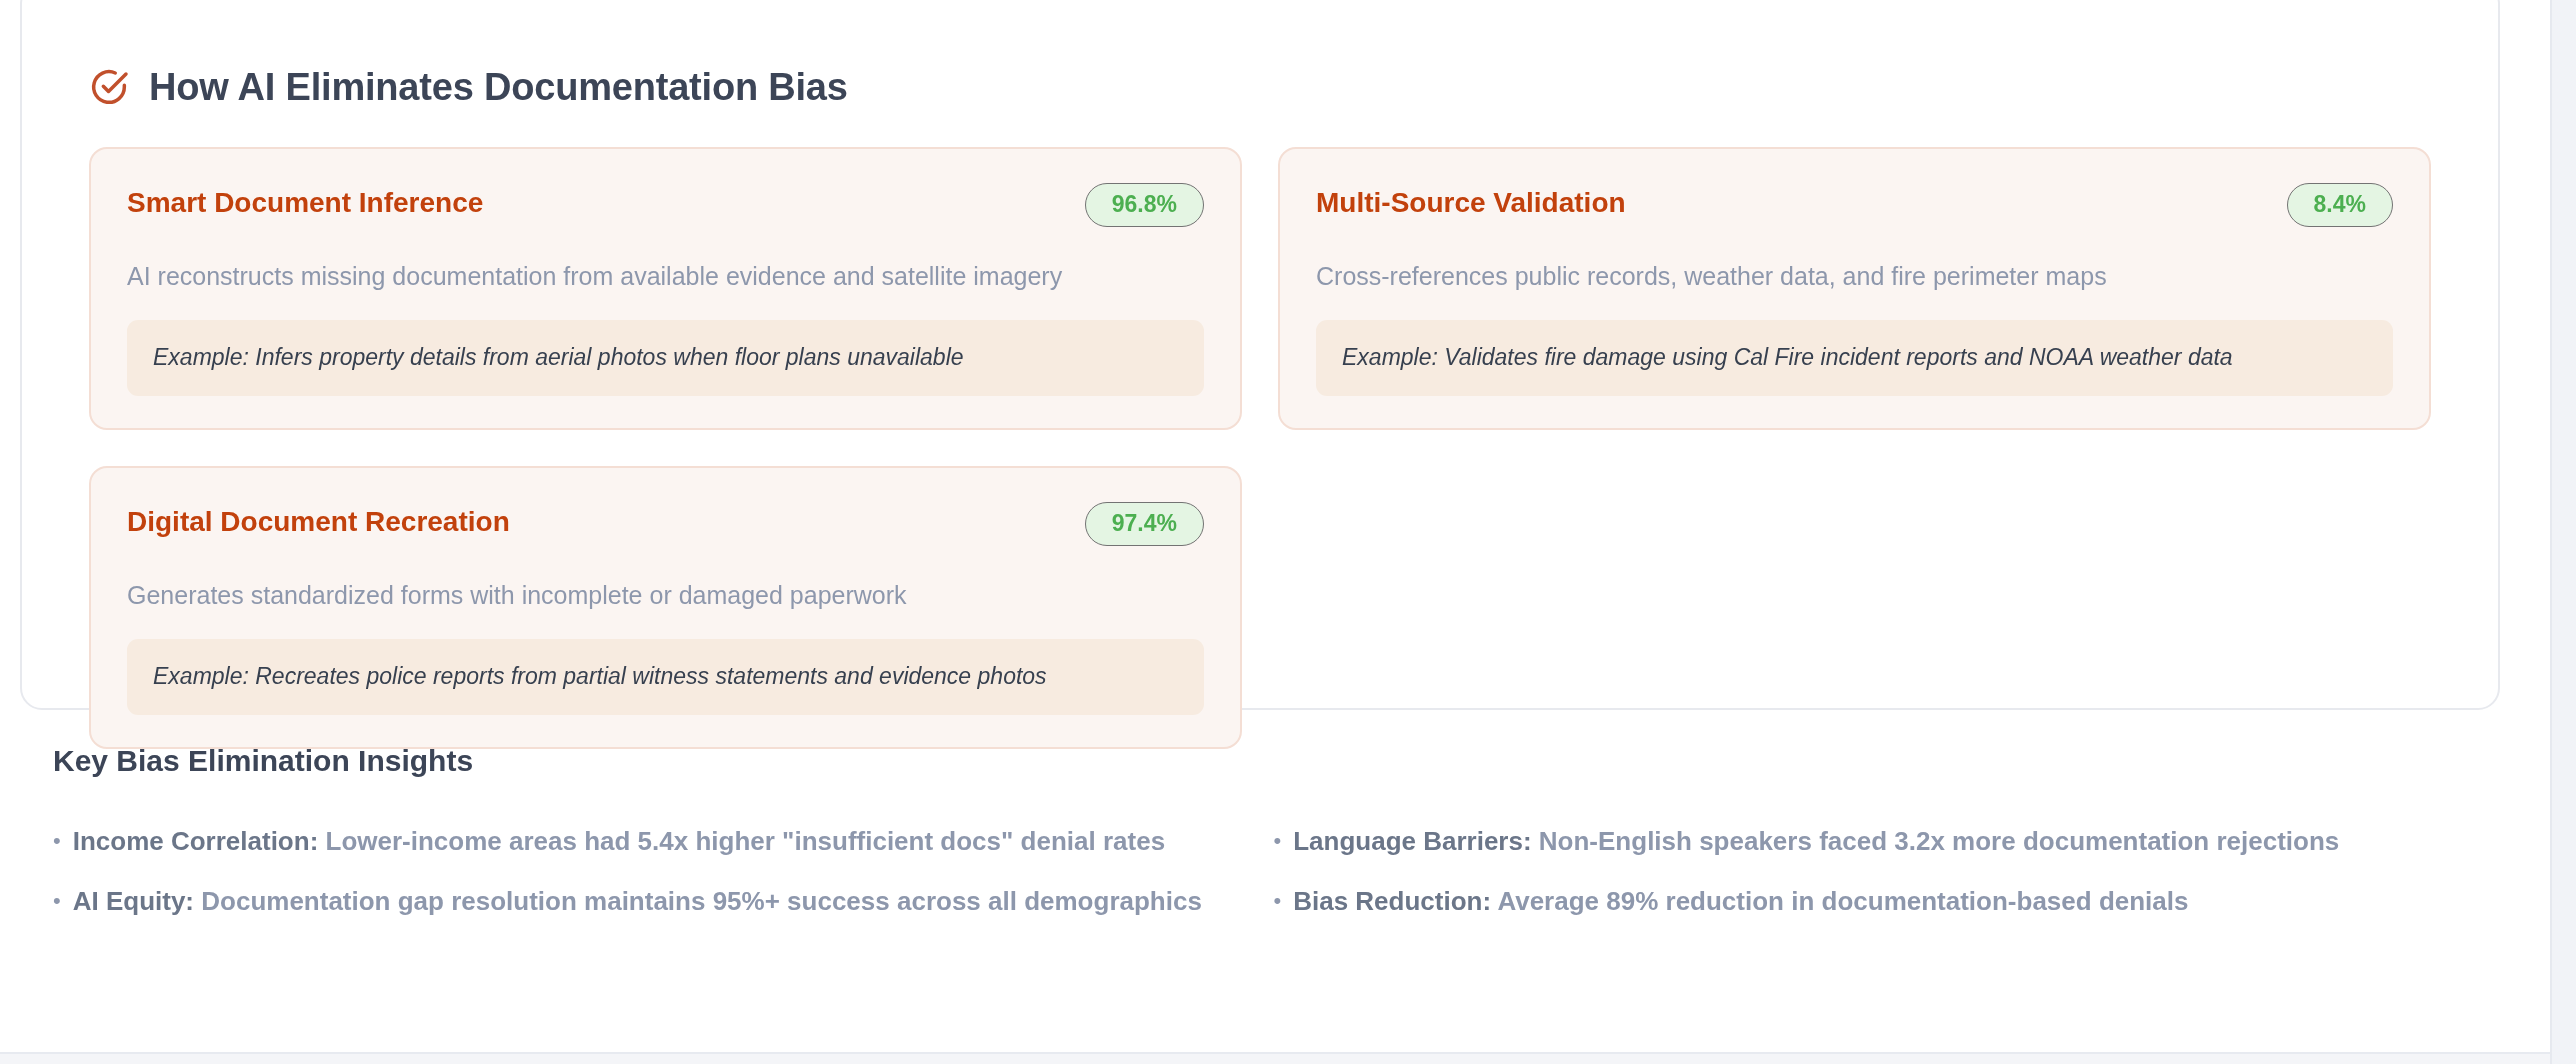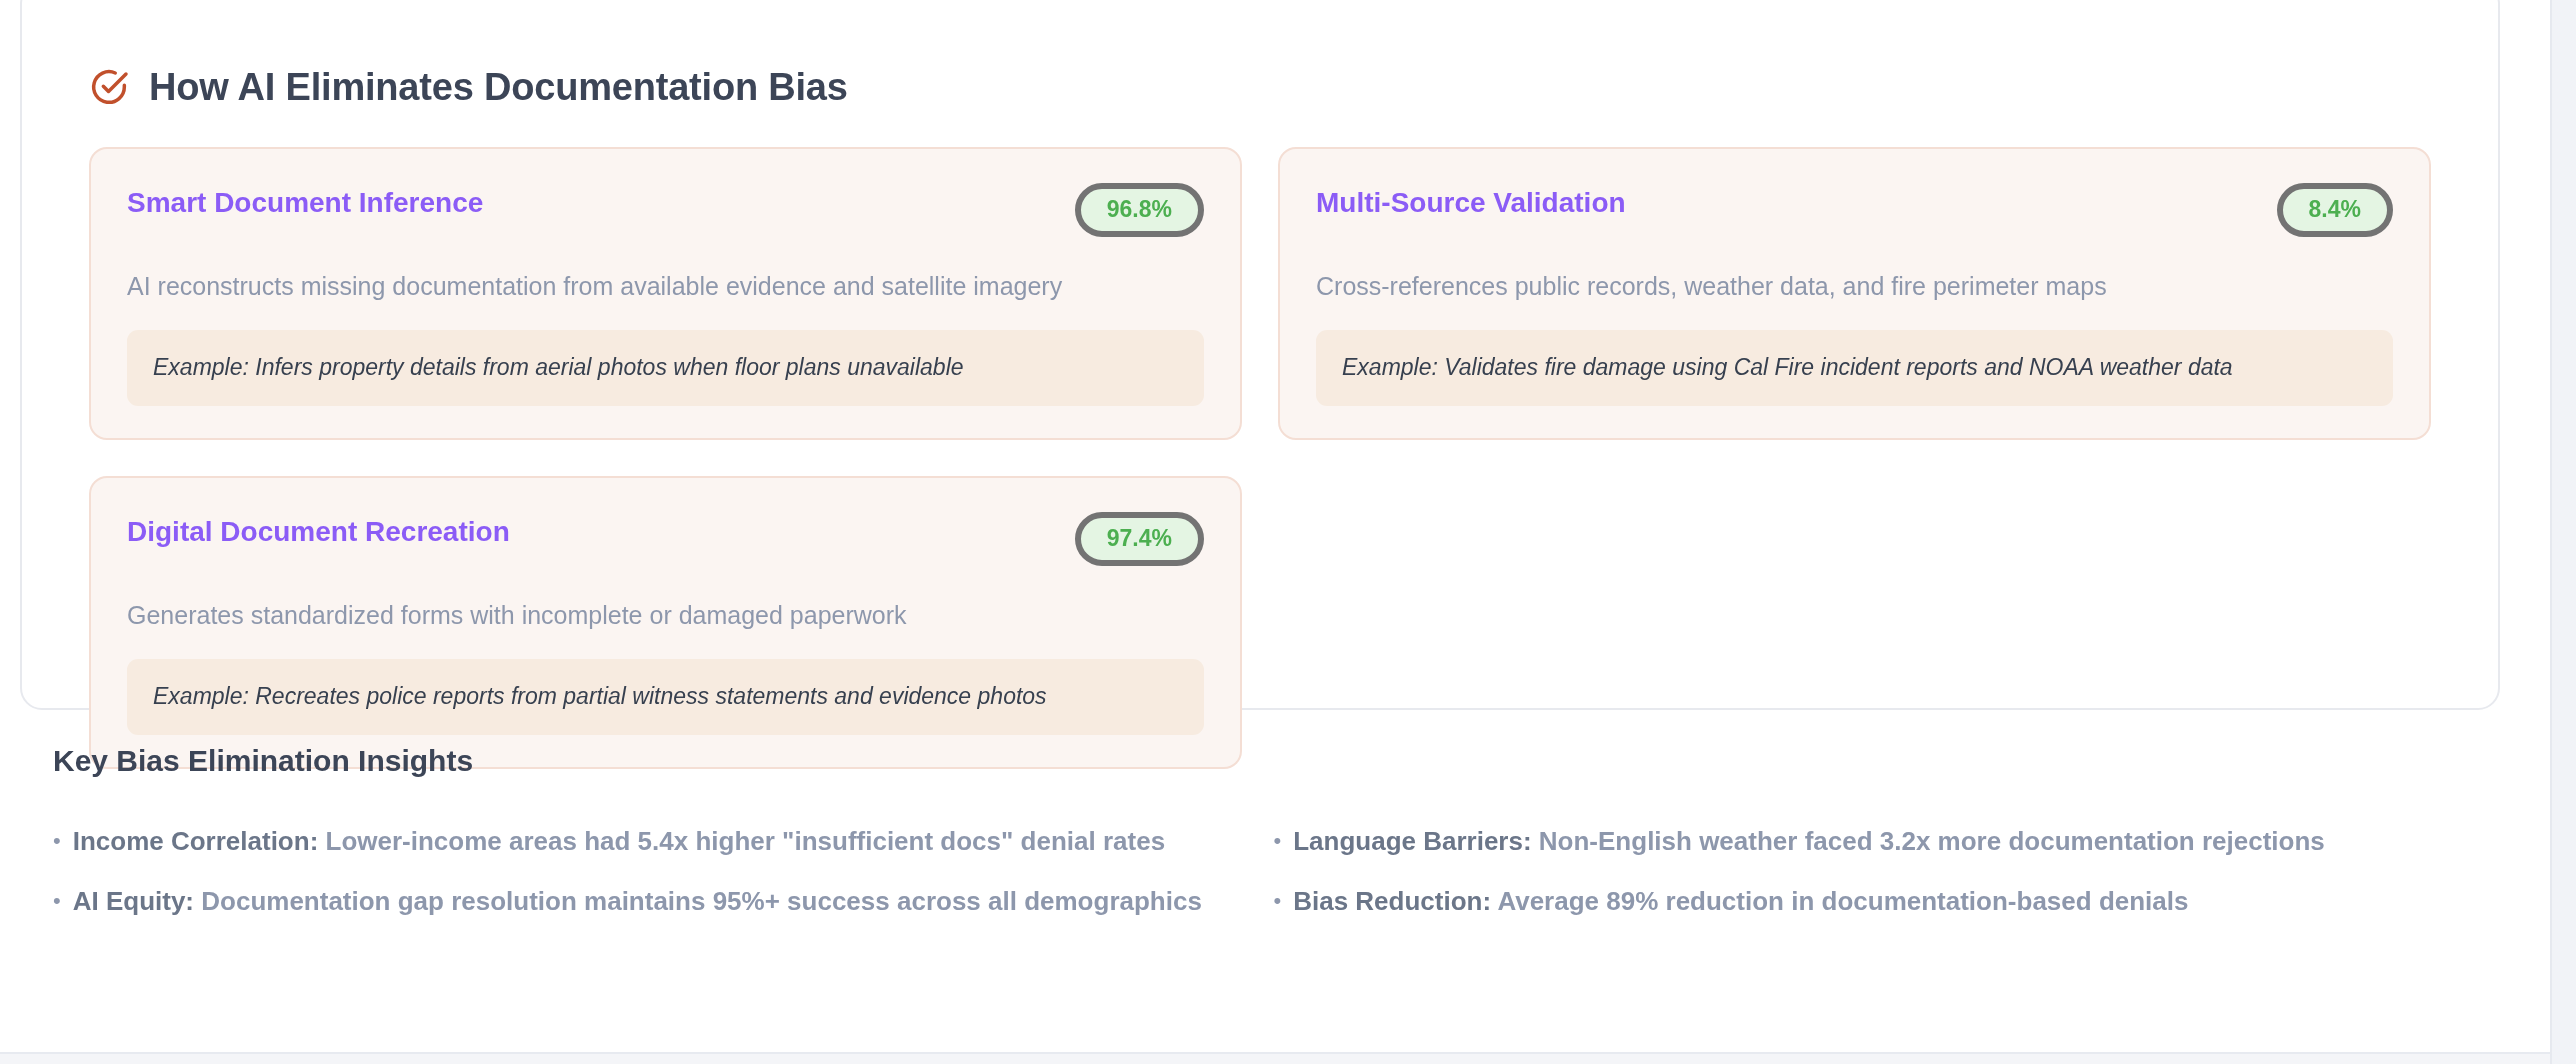--- a/index.html
+++ b/index.html
@@ -97,29 +97,29 @@
   .feature-card-top {
     display: flex;
     align-items: flex-start;
     justify-content: space-between;
     gap: 24px;
   }
 
   .feature-card-title {
     font-size: 28px;
     font-weight: 700;
-    color: #8b5cf6;
+    color: #c2410c;
     line-height: 1.25;
     padding-top: 2px;
   }
 
   .accuracy-badge {
     flex: 0 0 auto;
     background: #e4f5e3;
-    border: 6px solid #737373;
+    border: 1px solid #737373;
     border-radius: 988px;
     color: #4caf50;
     font-size: 23px;
     font-weight: 700;
     padding: 9px 26px 10px 26px;
     line-height: 1;
     white-space: nowrap;
   }
 
   .feature-card-desc {
@@ -263,21 +263,21 @@
 
       <div class="insights-grid">
 
         <div class="insight-item">
           <span class="insight-bullet">•</span>
           <span><span class="insight-label">Income Correlation:</span><span class="insight-text"> Lower-income areas had 5.4x higher "insufficient docs" denial rates</span></span>
         </div>
 
         <div class="insight-item">
           <span class="insight-bullet">•</span>
-          <span><span class="insight-label">Language Barriers:</span><span class="insight-text"> Non-English weather faced 3.2x more documentation rejections</span></span>
+          <span><span class="insight-label">Language Barriers:</span><span class="insight-text"> Non-English speakers faced 3.2x more documentation rejections</span></span>
         </div>
 
         <div class="insight-item">
           <span class="insight-bullet">•</span>
           <span><span class="insight-label">AI Equity:</span><span class="insight-text"> Documentation gap resolution maintains 95%+ success across all demographics</span></span>
         </div>
 
         <div class="insight-item">
           <span class="insight-bullet">•</span>
           <span><span class="insight-label">Bias Reduction:</span><span class="insight-text"> Average 89% reduction in documentation-based denials</span></span>

